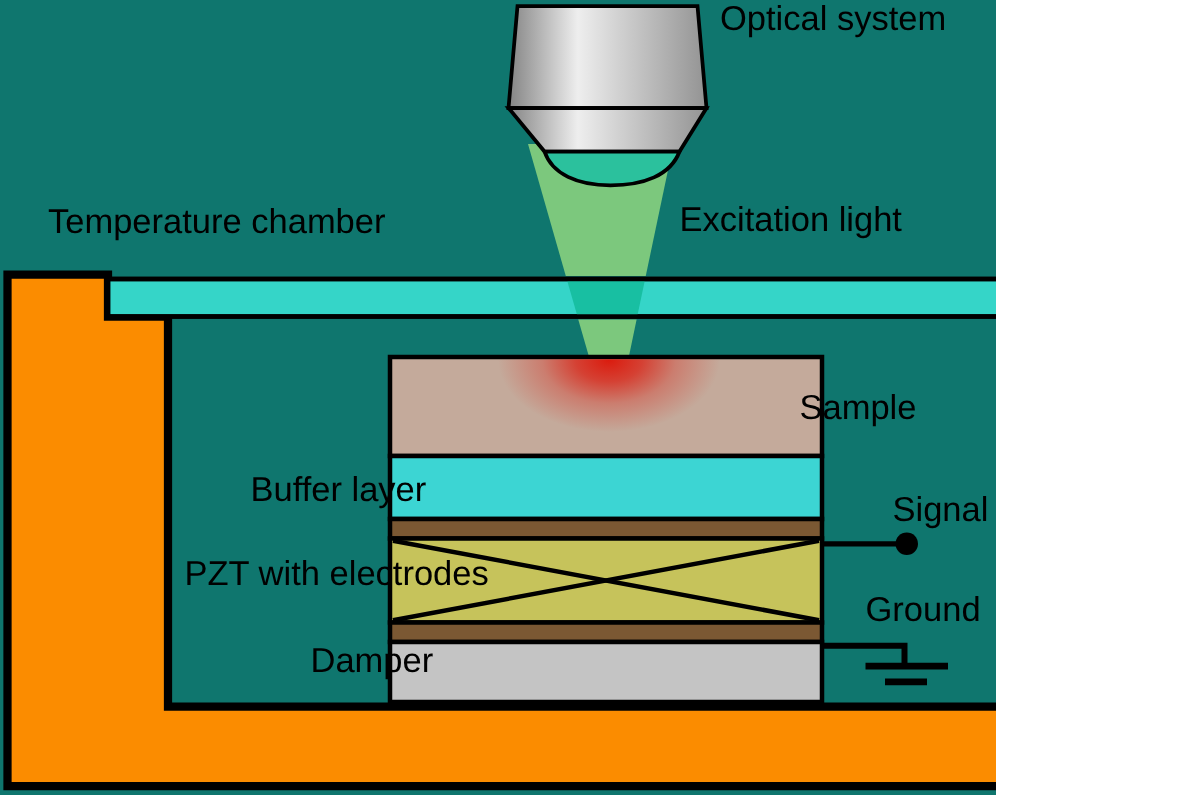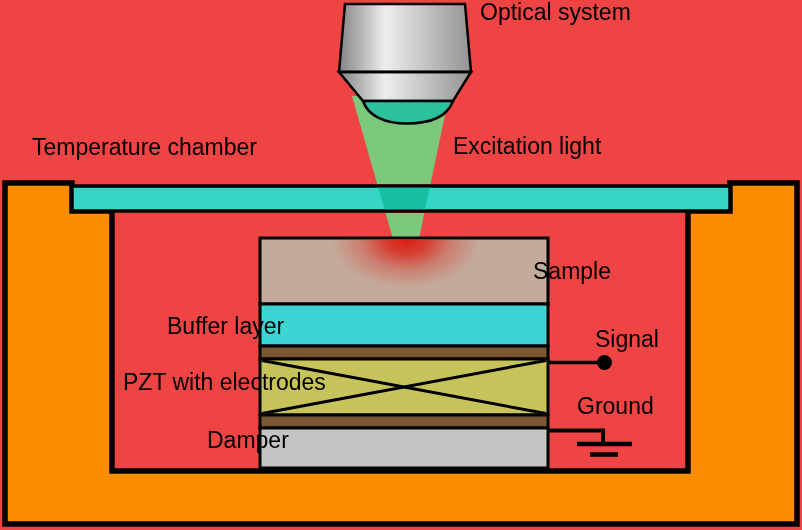--- a/index.html
+++ b/index.html
@@ -3,23 +3,23 @@
 <meta charset="utf-8">
 <style>
   html, body {
     margin: 0;
     padding: 0;
     background: #ffffff;
     font-family: "Liberation Sans", sans-serif;
   }
   #stage {
     position: relative;
-    width: 802px;
+    width: 664px;
     height: 530px;
-    background: #ef4444;
+    background: #0f766e;
     overflow: hidden;
   }
   svg { display: block; }
   .lbl {
     font-family: "Liberation Sans", sans-serif;
     font-size: 23px;
     fill: #000000;
   }
   .outlined { stroke: #000000; stroke-width: 3; }
   .thickline { stroke: #000000; stroke-width: 5.5; stroke-linejoin: miter; }

